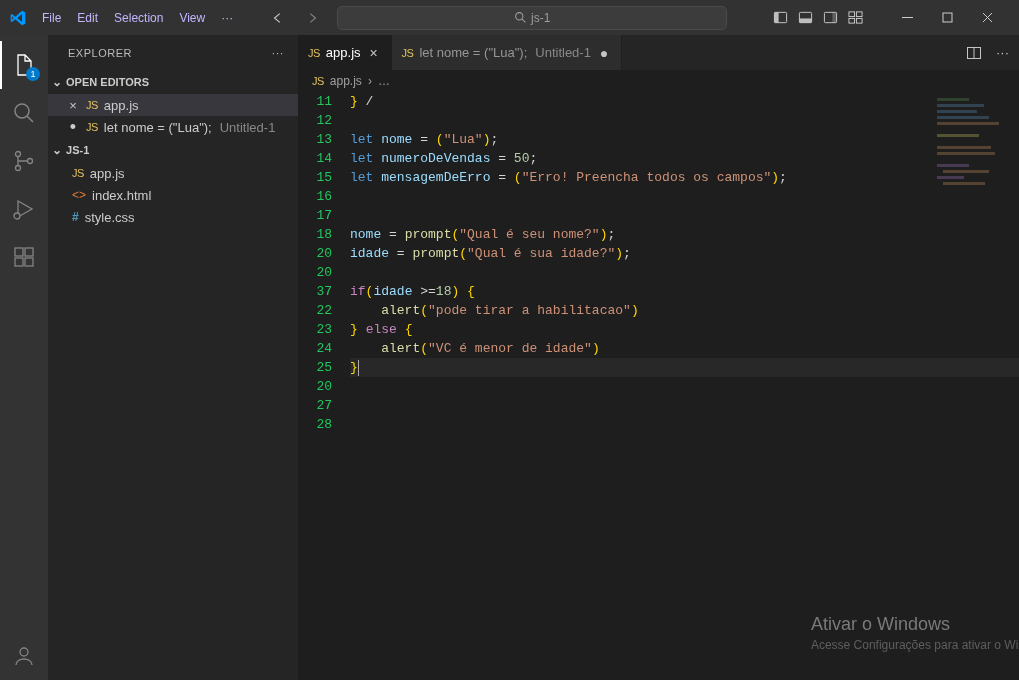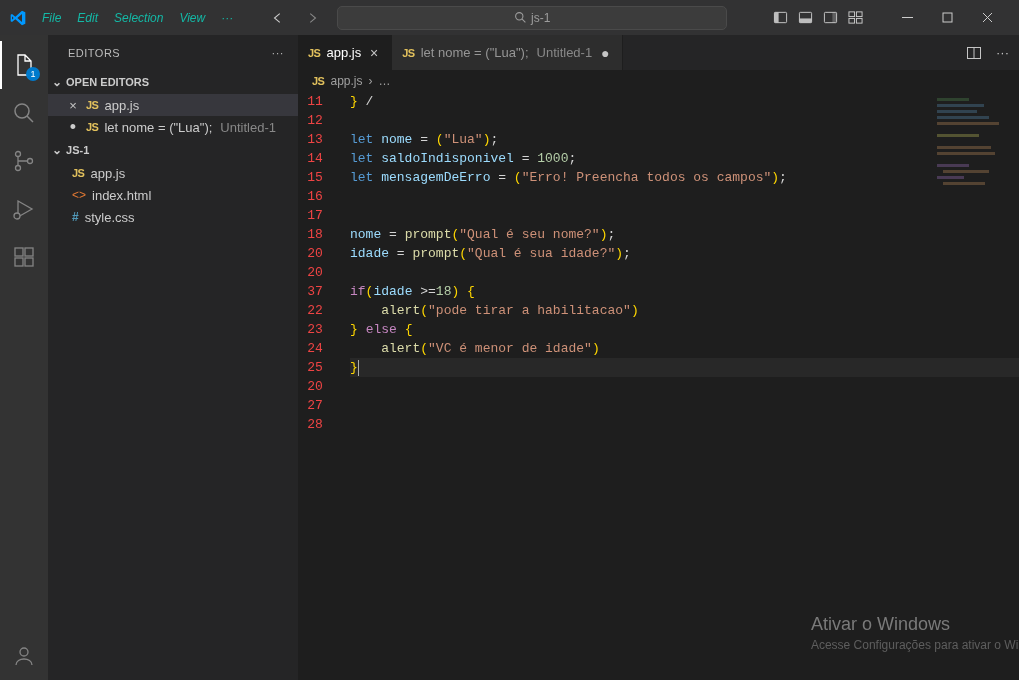--- a/index.html
+++ b/index.html
@@ -24,22 +24,21 @@
     }
     .titlebar-logo {
       width: 20px; height: 20px;
       display: flex; align-items: center; justify-content: center;
       margin-right: 6px;
     }
     .titlebar-menu { display: flex; gap: 0; }
     .titlebar-menu-item {
       padding: 4px 8px;
       cursor: pointer;
-      color: #14b8a6;
-      font-style: italic;
+      color: #c4b5fd;
     }
     .titlebar-nav {
       display: flex;
       margin-left: 30px;
       gap: 16px;
       color: #858585;
     }
     .titlebar-nav span { width: 18px; text-align: center; }
     .search-box {
       flex: 0 0 390px;
@@ -152,21 +151,21 @@
       display: flex;
       align-items: center;
       padding-left: 18px;
       font-size: 13px;
       gap: 6px;
       cursor: pointer;
     }
     .file-item.active { background: #37373d; }
     .file-item .close-x { width: 14px; text-align: center; color: #c5c5c5; font-size: 13px; }
     .file-item .dot-mod { width: 14px; text-align: center; color: #cccccc; font-size: 18px; line-height: 0; }
-    .file-icon-js { color: #e2c15d; font-size: 11px; font-weight: 700; letter-spacing: -0.5px; }
+    .file-icon-js { color: #e2c15d; font-size: 11px; font-weight: 400; letter-spacing: -0.5px; }
     .file-icon-html { color: #e37933; font-size: 12px; }
     .file-icon-css { color: #519aba; font-size: 12px; font-weight: 700; }
     .file-subtitle { color: #888888; margin-left: 2px; text-align: right; }
     
     .editor {
       flex: 1;
       background: #1e1e1e;
       display: flex;
       flex-direction: column;
       position: relative;
@@ -212,22 +211,22 @@
       flex: 1;
       display: flex;
       font-family: Consolas, 'Courier New', monospace;
       font-size: 13px;
       line-height: 19px;
       padding-top: 0;
       position: relative;
     }
     .gutter {
       width: 52px;
-      text-align: center;
-      color: #ef4444;
+      text-align: right;
+      color: #22c55e;
       padding-right: 18px;
       user-select: none;
     }
     .gutter-line { height: 19px; }
     .code-lines { flex: 1; }
     .code-line { height: 19px; white-space: pre; }
     .code-line.cursor-line { background: #282828; box-shadow: inset 0 0 0 1px #282828; }
     .tk-keyword  { color: #569cd6; }
     .tk-var      { color: #9cdcfe; }
     .tk-op       { color: #d4d4d4; }
@@ -401,21 +400,21 @@
     <div class="activity-item">
       <svg width="24" height="24" viewBox="0 0 24 24">
           <circle cx="12" cy="8" r="4" stroke="#858585" stroke-width="1.3" fill="none"></circle>
           <path d="M4 21c0-4 4-6 8-6s8 2 8 6" stroke="#858585" stroke-width="1.3" fill="none"></path>
         </svg>
     </div>
   </div>
 
   <div class="sidebar">
     <div class="sidebar-header">
-      <span>EDITORS</span>
+      <span>EXPLORER</span>
       <span>···</span>
     </div>
 
     <div class="sidebar-section-header">
       <span class="chev">⌄</span>
       <span>OPEN EDITORS</span>
       <span class="badge-gray">1 unsaved</span>
     </div>
     <div id="open-editors-list">
         <div class="file-item active">
@@ -502,21 +501,21 @@
           <div class="gutter-line">24</div>
           <div class="gutter-line">25</div>
           <div class="gutter-line">20</div>
           <div class="gutter-line">27</div>
           <div class="gutter-line">28</div>
         </div>
       <div class="code-lines" id="code-lines">
           <div class="code-line"><span class="tk-paren">}</span><span class="tk-op"> /</span></div>
           <div class="code-line"></div>
           <div class="code-line"><span class="tk-keyword">let</span><span class="tk-op"> </span><span class="tk-var">nome</span><span class="tk-op"> = </span><span class="tk-paren">(</span><span class="tk-string">"Lua"</span><span class="tk-paren">)</span><span class="tk-op">;</span></div>
-          <div class="code-line"><span class="tk-keyword">let</span><span class="tk-op"> </span><span class="tk-var">saldoIndisponivel</span><span class="tk-op"> = </span><span class="tk-num">1000</span><span class="tk-op">;</span></div>
+          <div class="code-line"><span class="tk-keyword">let</span><span class="tk-op"> </span><span class="tk-var">numeroDeVendas</span><span class="tk-op"> = </span><span class="tk-num">50</span><span class="tk-op">;</span></div>
           <div class="code-line"><span class="tk-keyword">let</span><span class="tk-op"> </span><span class="tk-var">mensagemDeErro</span><span class="tk-op"> = </span><span class="tk-paren">(</span><span class="tk-string">"Erro! Preencha todos os campos"</span><span class="tk-paren">)</span><span class="tk-op">;</span></div>
           <div class="code-line"></div>
           <div class="code-line"></div>
           <div class="code-line"><span class="tk-var">nome</span><span class="tk-op"> = </span><span class="tk-func">prompt</span><span class="tk-paren">(</span><span class="tk-string">"Qual é seu nome?"</span><span class="tk-paren">)</span><span class="tk-op">;</span></div>
           <div class="code-line"><span class="tk-var">idade</span><span class="tk-op"> = </span><span class="tk-func">prompt</span><span class="tk-paren">(</span><span class="tk-string">"Qual é sua idade?"</span><span class="tk-paren">)</span><span class="tk-op">;</span></div>
           <div class="code-line"></div>
           <div class="code-line"><span class="tk-control">if</span><span class="tk-paren">(</span><span class="tk-var">idade</span><span class="tk-op"> &gt;=</span><span class="tk-num">18</span><span class="tk-paren">)</span><span class="tk-op"> </span><span class="tk-paren">{</span></div>
           <div class="code-line"><span class="tk-op">    </span><span class="tk-func">alert</span><span class="tk-paren">(</span><span class="tk-string">"pode tirar a habilitacao"</span><span class="tk-paren">)</span></div>
           <div class="code-line"><span class="tk-paren">}</span><span class="tk-op"> </span><span class="tk-control">else</span><span class="tk-op"> </span><span class="tk-paren">{</span></div>
           <div class="code-line"><span class="tk-op">    </span><span class="tk-func">alert</span><span class="tk-paren">(</span><span class="tk-string">"VC é menor de idade"</span><span class="tk-paren">)</span></div>

